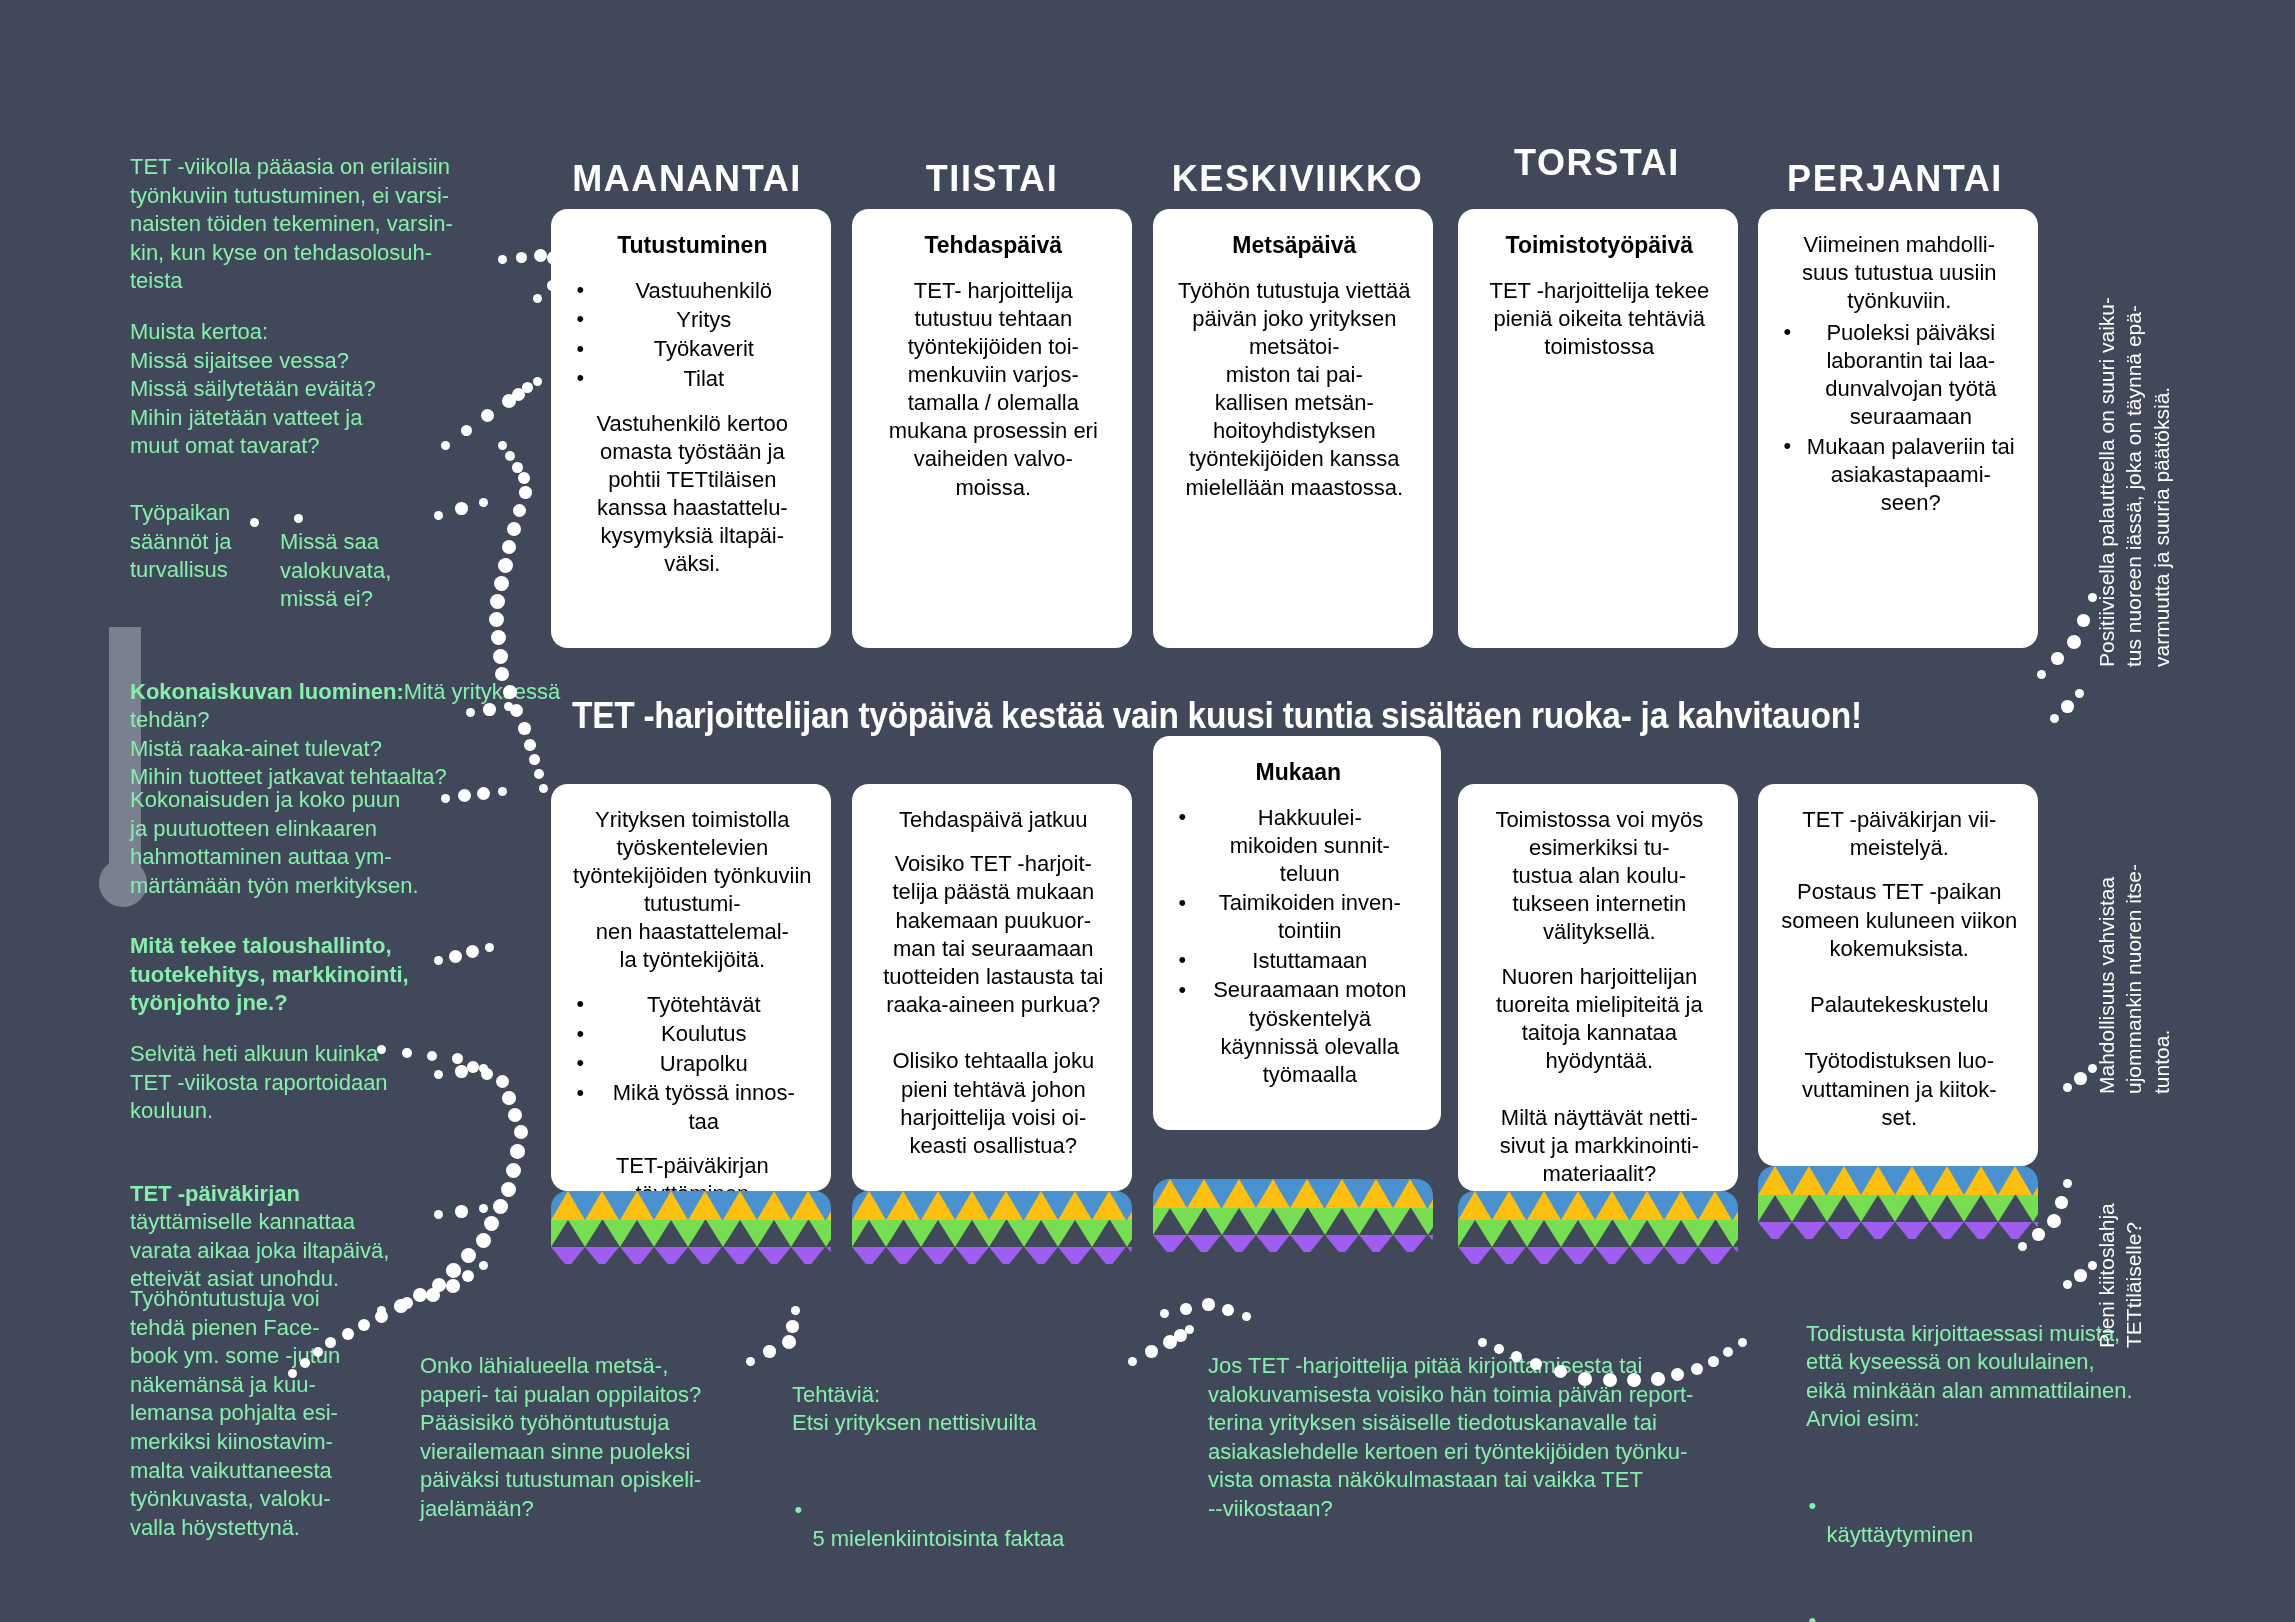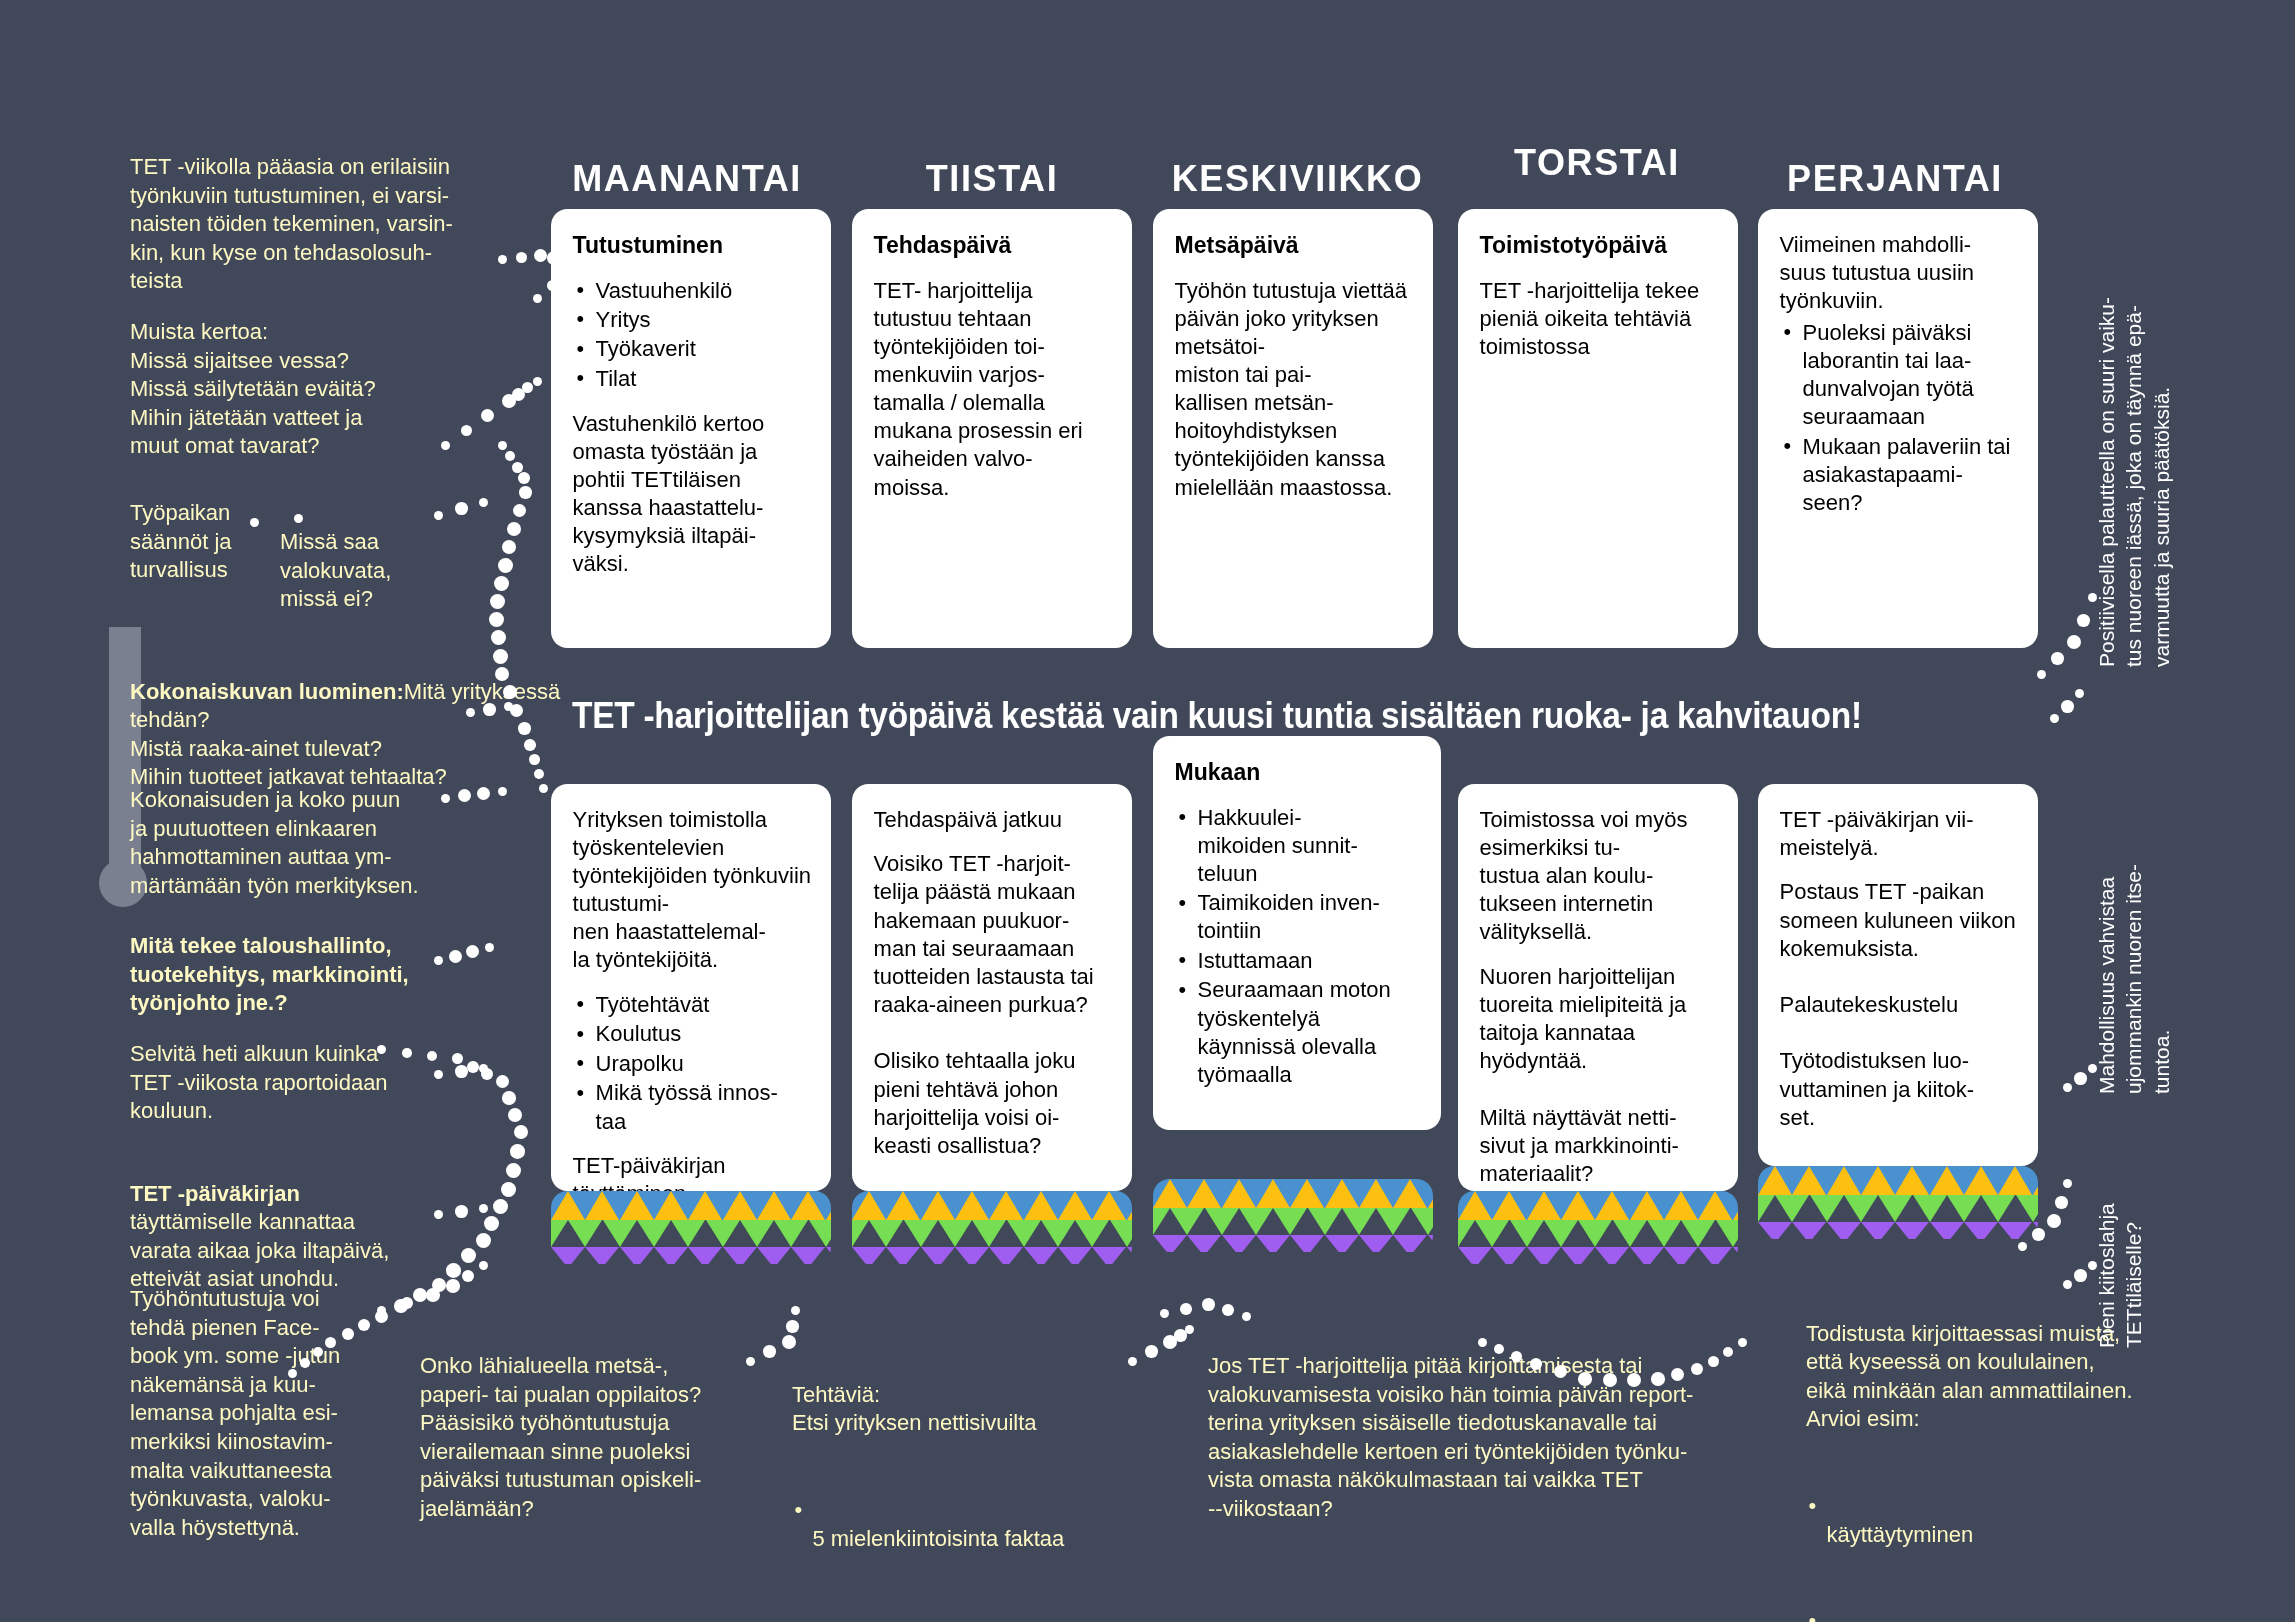--- a/index.html
+++ b/index.html
@@ -4,37 +4,37 @@
 <style>
   * { box-sizing: border-box; margin: 0; padding: 0; }
   html, body {
     width: 2295px; height: 1623px;
     background: #414859;
     font-family: "Liberation Sans", sans-serif;
     overflow: hidden;
   }
   #page { position: relative; width: 2295px; height: 1623px; background: #414859; }
 
-  .note { position: absolute; color: #fef9c3; font-size: 22px; line-height: 1.30; white-space: pre-line; }
+  .note { position: absolute; color: #86efac; font-size: 22px; line-height: 1.30; white-space: pre-line; }
   .note b, .note .hd { font-weight: bold; }
 
   
   #excl-bar { position: absolute; left: 109px; top: 627px; width: 32px; height: 260px;
               background: #7b8090; }
   #excl-dot { position: absolute; left: 99px; top: 859px; width: 48px; height: 48px;
               border-radius: 50%; background: #7b8090; }
 
   
   .day-title { position: absolute; color:#ffffff; font-weight: bold; font-size: 36px;
                letter-spacing: 1.6px; text-align: center; }
 
   
   .card { position: absolute; background: #ffffff; border-radius: 16.5px; overflow: hidden; }
   .card-inner { padding: 21.6px 19px 11.4px 21.6px; color: #000000;
-                font-size: 22px; line-height: 1.28; }
+                font-size: 22px; line-height: 1.28; text-align: center; }
   .card-inner .ctitle { font-weight: bold; font-size: 23px; display:block; margin-bottom: 16.5px; }
   .card-inner p { margin-bottom: 16.5px; white-space: pre-line; }
   .card-inner p:last-child { margin-bottom: 0; }
   .card-inner ul { list-style: none; margin: 0 0 16.5px 0; }
   .card-inner ul:last-child { margin-bottom: 0; }
   .card-inner li { position: relative; padding-left: 23px; margin-bottom: 1.3px; }
   .card-inner li:before { content: "\2022"; position: absolute; left: 3.8px; top: -0.6px; font-size: 21.6px; }
 
   
   .tri-wrap { position: absolute; left: 0; right: 0; bottom: 0; height: 59px; overflow: hidden; }

